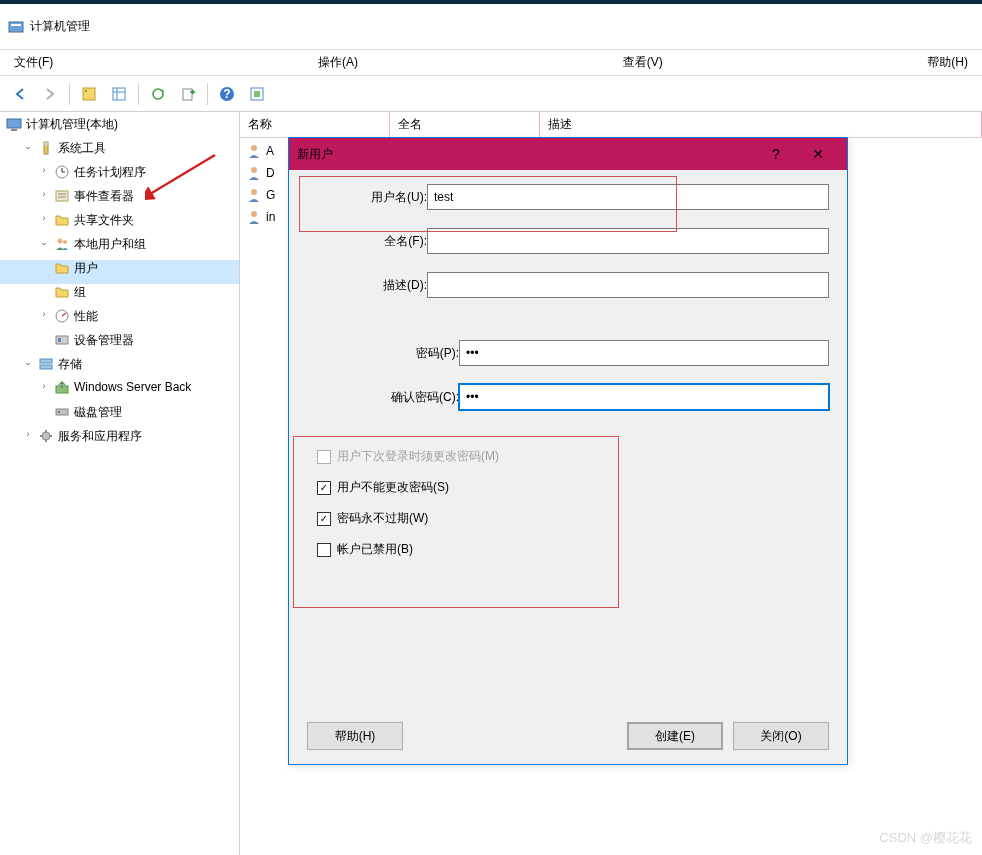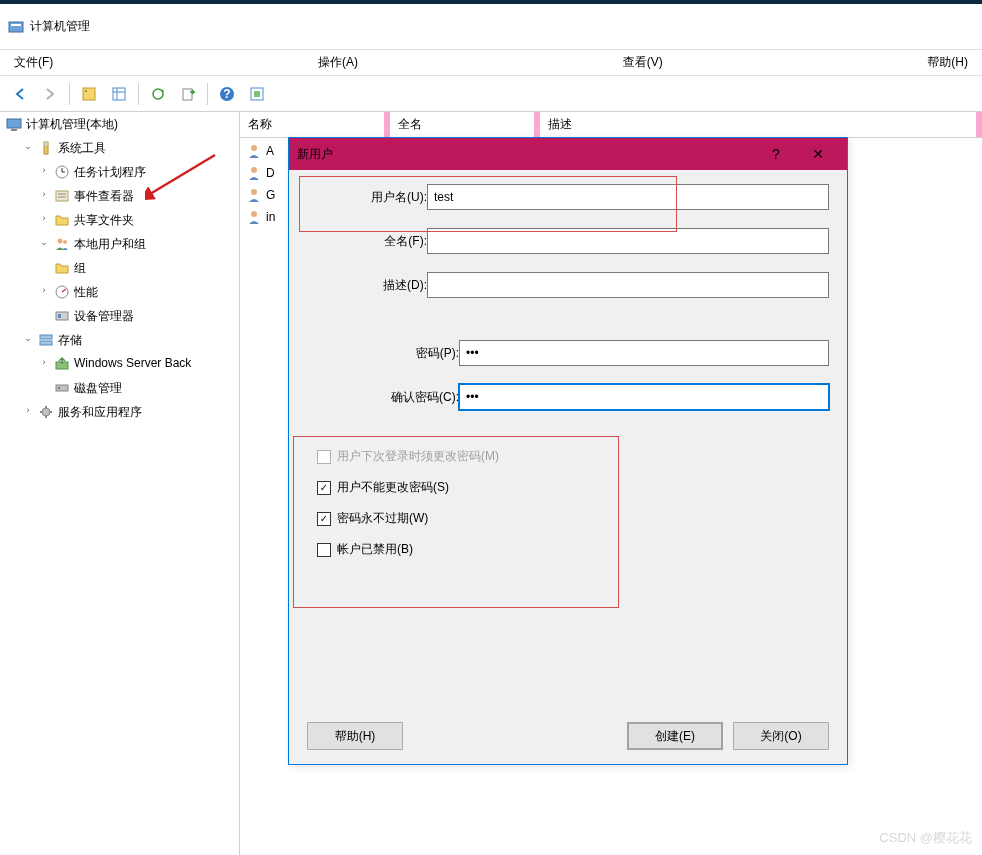--- a/index.html
+++ b/index.html
@@ -15,21 +15,21 @@
 .tree { width: 240px; border-right: 1px solid #d0d0d0; padding: 4px 0; overflow: auto; position: relative; }
 .tree-item { display: flex; height: 24px; padding-left: 6px; gap: 4px; cursor: default; white-space: nowrap; }
 .tree-item.selected { background: #cce8ff; }
 .tree-expand { width: 12px; height: 12px; display: flex; align-items: center; justify-content: center; font-size: 9px; color: #606060; }
 .tree-icon { width: 16px; height: 16px; display: flex; align-items: center; justify-content: center; }
 .indent-1 { padding-left: 22px; }
 .indent-2 { padding-left: 38px; }
 .indent-3 { padding-left: 54px; }
 .content { flex: 1; position: relative; }
 .list-header { height: 26px; display: flex; border-bottom: 1px solid #d0d0d0; }
-.list-header .col { border-right: 6px solid #f9a8d4; padding: 4px 8px; display: flex; align-items: center; }
+.list-header .col { border-right: 1px solid #f9a8d4; padding: 4px 8px; display: flex; align-items: center; }
 .list-rows { padding: 2px 0; }
 .list-row { height: 22px; display: flex; align-items: center; padding-left: 6px; gap: 4px; }
 .user-icon { width: 16px; height: 16px; }
 .dialog { position: absolute; left: 288px; top: 137px; width: 560px; height: 628px; background: #f0f0f0; border: 1px solid #0078d7; box-shadow: 2px 2px 8px rgba(0,0,0,.1); }
 .dialog-titlebar { height: 32px; background: #be185d; display: flex; align-items: center; padding: 0 8px; }
 .dialog-titlebar .title { flex: 1; }
 .dialog-titlebar .winbtn { width: 42px; height: 28px; display: flex; align-items: center; justify-content: center; font-size: 14px; }
 .dialog-titlebar .help { font-size: 14px; width: 42px; text-align: center; }
 .dialog-body { padding: 14px 18px; height: calc(100% - 32px); display: flex; flex-direction: column; }
 .form-row { display: flex; align-items: center; margin-bottom: 18px; }
@@ -179,20 +179,28 @@
       <span class="tree-icon">
           <svg width="16" height="16">
             <circle cx="6" cy="5" r="2.5" fill="#e8b080"></circle>
             <circle cx="11" cy="6" r="2" fill="#e8b080"></circle>
             <path d="M2 14 Q6 9 10 14" fill="#5a9a5a"></path>
             <path d="M8 14 Q11 10 14 14" fill="#5a8ac0"></path>
           </svg>
         </span>
       <span>本地用户和组</span>
     </div>
+    <div class="tree-item indent-3 selected">
+      <span class="tree-icon">
+          <svg width="16" height="16">
+            <path d="M2 4 L6 4 L7 6 L14 6 L14 13 L2 13 Z" fill="#f7d56a" stroke="#c0a030"></path>
+          </svg>
+        </span>
+      <span>用户</span>
+    </div>
     <div class="tree-item indent-3">
       <span class="tree-icon">
           <svg width="16" height="16">
             <path d="M2 4 L6 4 L7 6 L14 6 L14 13 L2 13 Z" fill="#f7d56a" stroke="#c0a030"></path>
           </svg>
         </span>
       <span>组</span>
     </div>
     <div class="tree-item indent-2">
       <span class="tree-expand">›</span>

